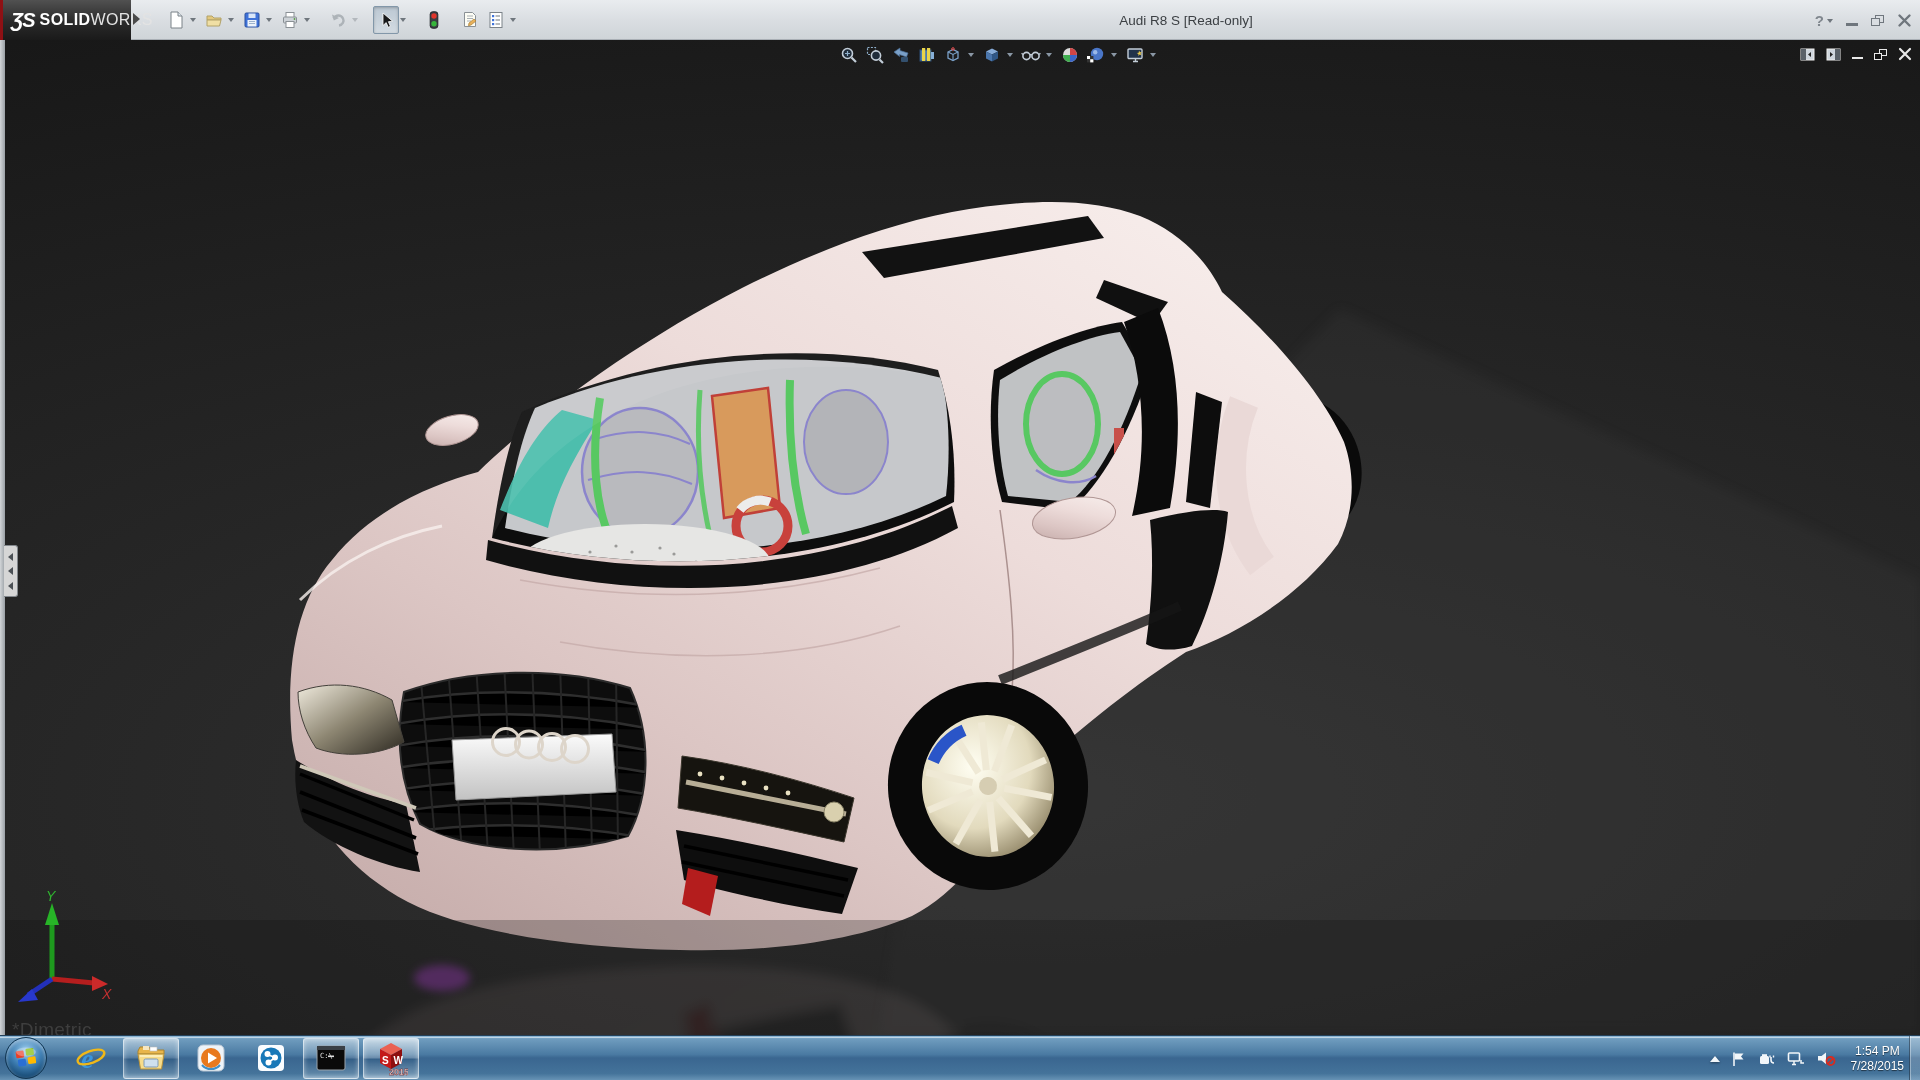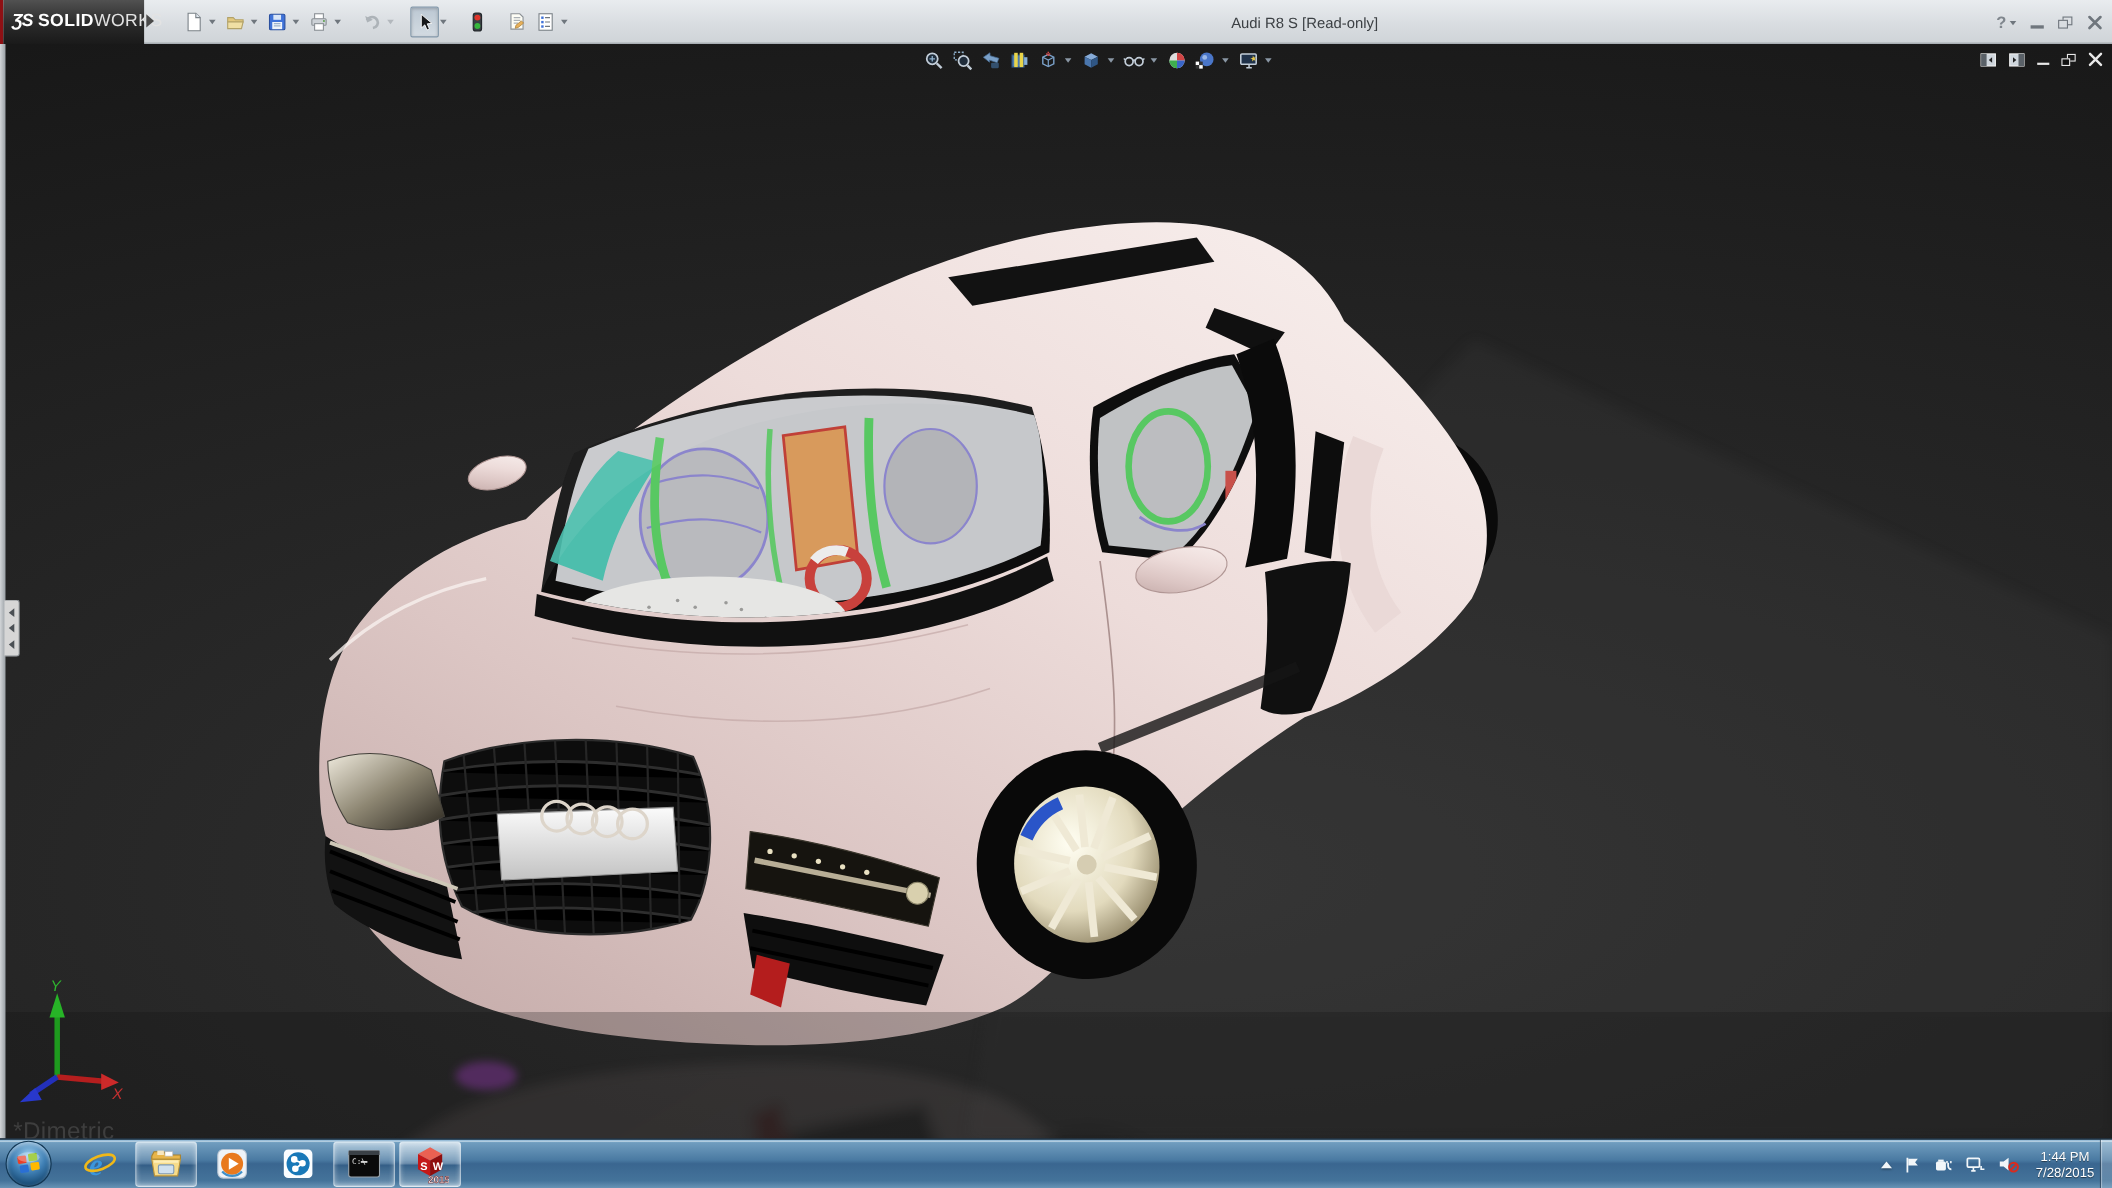--- a/index.html
+++ b/index.html
@@ -8,21 +8,21 @@
           font-family:"Liberation Sans",sans-serif;background:#1d1d1d;}
 
   
   .titlebar{position:absolute;top:0;left:0;right:0;height:40px;
     background:linear-gradient(#e9ecef,#d9dde1 55%,#cfd4d8);
     border-bottom:1px solid #a9afb5;}
   .red-sliver{position:absolute;left:0;top:0;width:3px;height:40px;background:#8e1014;}
   .logo-box{position:absolute;left:3px;top:0;height:40px;width:128px;
     background:linear-gradient(#515151,#2a2a2a 55%,#1a1a1a);
     display:flex;align-items:center;padding-left:8px;gap:5px;}
-  .logo-mark{color:#fff;font-size:16px;font-weight:bold;font-style:italic;letter-spacing:-1px;}
+  .logo-mark{color:#fff;font-size:20px;font-weight:bold;font-style:italic;letter-spacing:-1px;}
   .brand-text{color:#fff;font-size:16px;letter-spacing:.4px;white-space:nowrap;}
   .brand-text .solid{font-weight:bold;}
   .brand-text .works{font-weight:normal;color:#e3e3e3;}
   .logo-flyout{position:absolute;left:133px;top:13px;width:0;height:0;
     border-top:6px solid transparent;border-bottom:6px solid transparent;border-left:7px solid #4a4a4a;}
 
   .tbar{position:absolute;left:163px;top:0;height:40px;display:flex;align-items:center;}
   .tbtn{width:26px;height:28px;display:flex;align-items:center;justify-content:center;border-radius:2px;}
   .tbtn.pressed{background:linear-gradient(#bcc8d3,#d3dbe2);border:1px solid #8297a9;
     box-shadow:inset 0 1px 3px rgba(0,0,0,.22);}
@@ -61,21 +61,21 @@
   .hud .car3{border-top-color:#8a97a5;margin:0 3px 0 0;}
 
   .docctl{position:absolute;right:8px;top:4px;height:20px;display:flex;align-items:center;gap:11px;}
   .docmin{width:11px;height:2.5px;background:#e8e8e8;margin-top:8px;}
   .docrestore{position:relative;width:13px;height:11px;}
   .docrestore span{position:absolute;width:8px;height:7px;border:1.5px solid #e8e8e8;}
   .docrestore span:nth-child(1){right:0;top:0;}
   .docrestore span:nth-child(2){left:0;bottom:0;background:#111;}
 
   .triad{position:absolute;left:10px;bottom:28px;}
-  .view-label{position:absolute;left:12px;bottom:-6px;font-size:22px;color:#3e3e3e;letter-spacing:.3px;}
+  .view-label{position:absolute;left:12px;bottom:-6px;font-size:19px;color:#3e3e3e;letter-spacing:.3px;}
 
   
   .taskbar{position:absolute;left:0;right:0;bottom:0;height:45px;
     background:linear-gradient(#8fb9d8 0%,#6f9cbe 7%,#4a7aa2 42%,#3a6690 50%,#44739a 85%,#6793b5 100%);
     border-top:1px solid #24415a;display:flex;align-items:center;padding-left:5px;}
   .taskbar:before{content:"";position:absolute;left:0;right:0;top:1px;height:1px;background:rgba(255,255,255,.5);}
   .orb{width:42px;height:42px;border-radius:50%;margin-right:14px;position:relative;
     background:radial-gradient(circle at 50% 32%, #9fd0f0 0%, #3f7fb4 45%, #174a74 78%, #0d2c49 100%);
     border:1px solid #123652;box-shadow:inset 0 2px 4px rgba(255,255,255,.55);
     display:flex;align-items:center;justify-content:center;}
@@ -614,20 +614,20 @@
         <rect x="1.5" y="2" width="11" height="8" rx="1" fill="none" stroke="#f2f6f9" stroke-width="1.6"></rect>
         <path d="M5 13.5 h4 M7 10 v3.5" stroke="#f2f6f9" stroke-width="1.5"></path>
         <path d="M14 9 v3 h3" stroke="#f2f6f9" stroke-width="1.5" fill="none"></path>
       </svg>
       <svg width="20" height="17" viewBox="0 0 20 17">
         <path d="M2 6 h3.5 L10 2.5 v11.5 L5.5 10.5 H2 Z" fill="#f2f6f9"></path>
         <circle cx="14.5" cy="11" r="4" fill="none" stroke="#d92b1f" stroke-width="1.8"></circle>
         <path d="M11.8 13.8 L17.2 8.2" stroke="#d92b1f" stroke-width="1.8"></path>
       </svg>
       <div class="clock">
-        <span>1:44 PM</span>
+        <span>1:54 PM</span>
         <span>7/28/2015</span>
       </div>
     </div>
     <div class="show-desktop"></div>
   </div>
 
 </div>
 
 </body></html>

